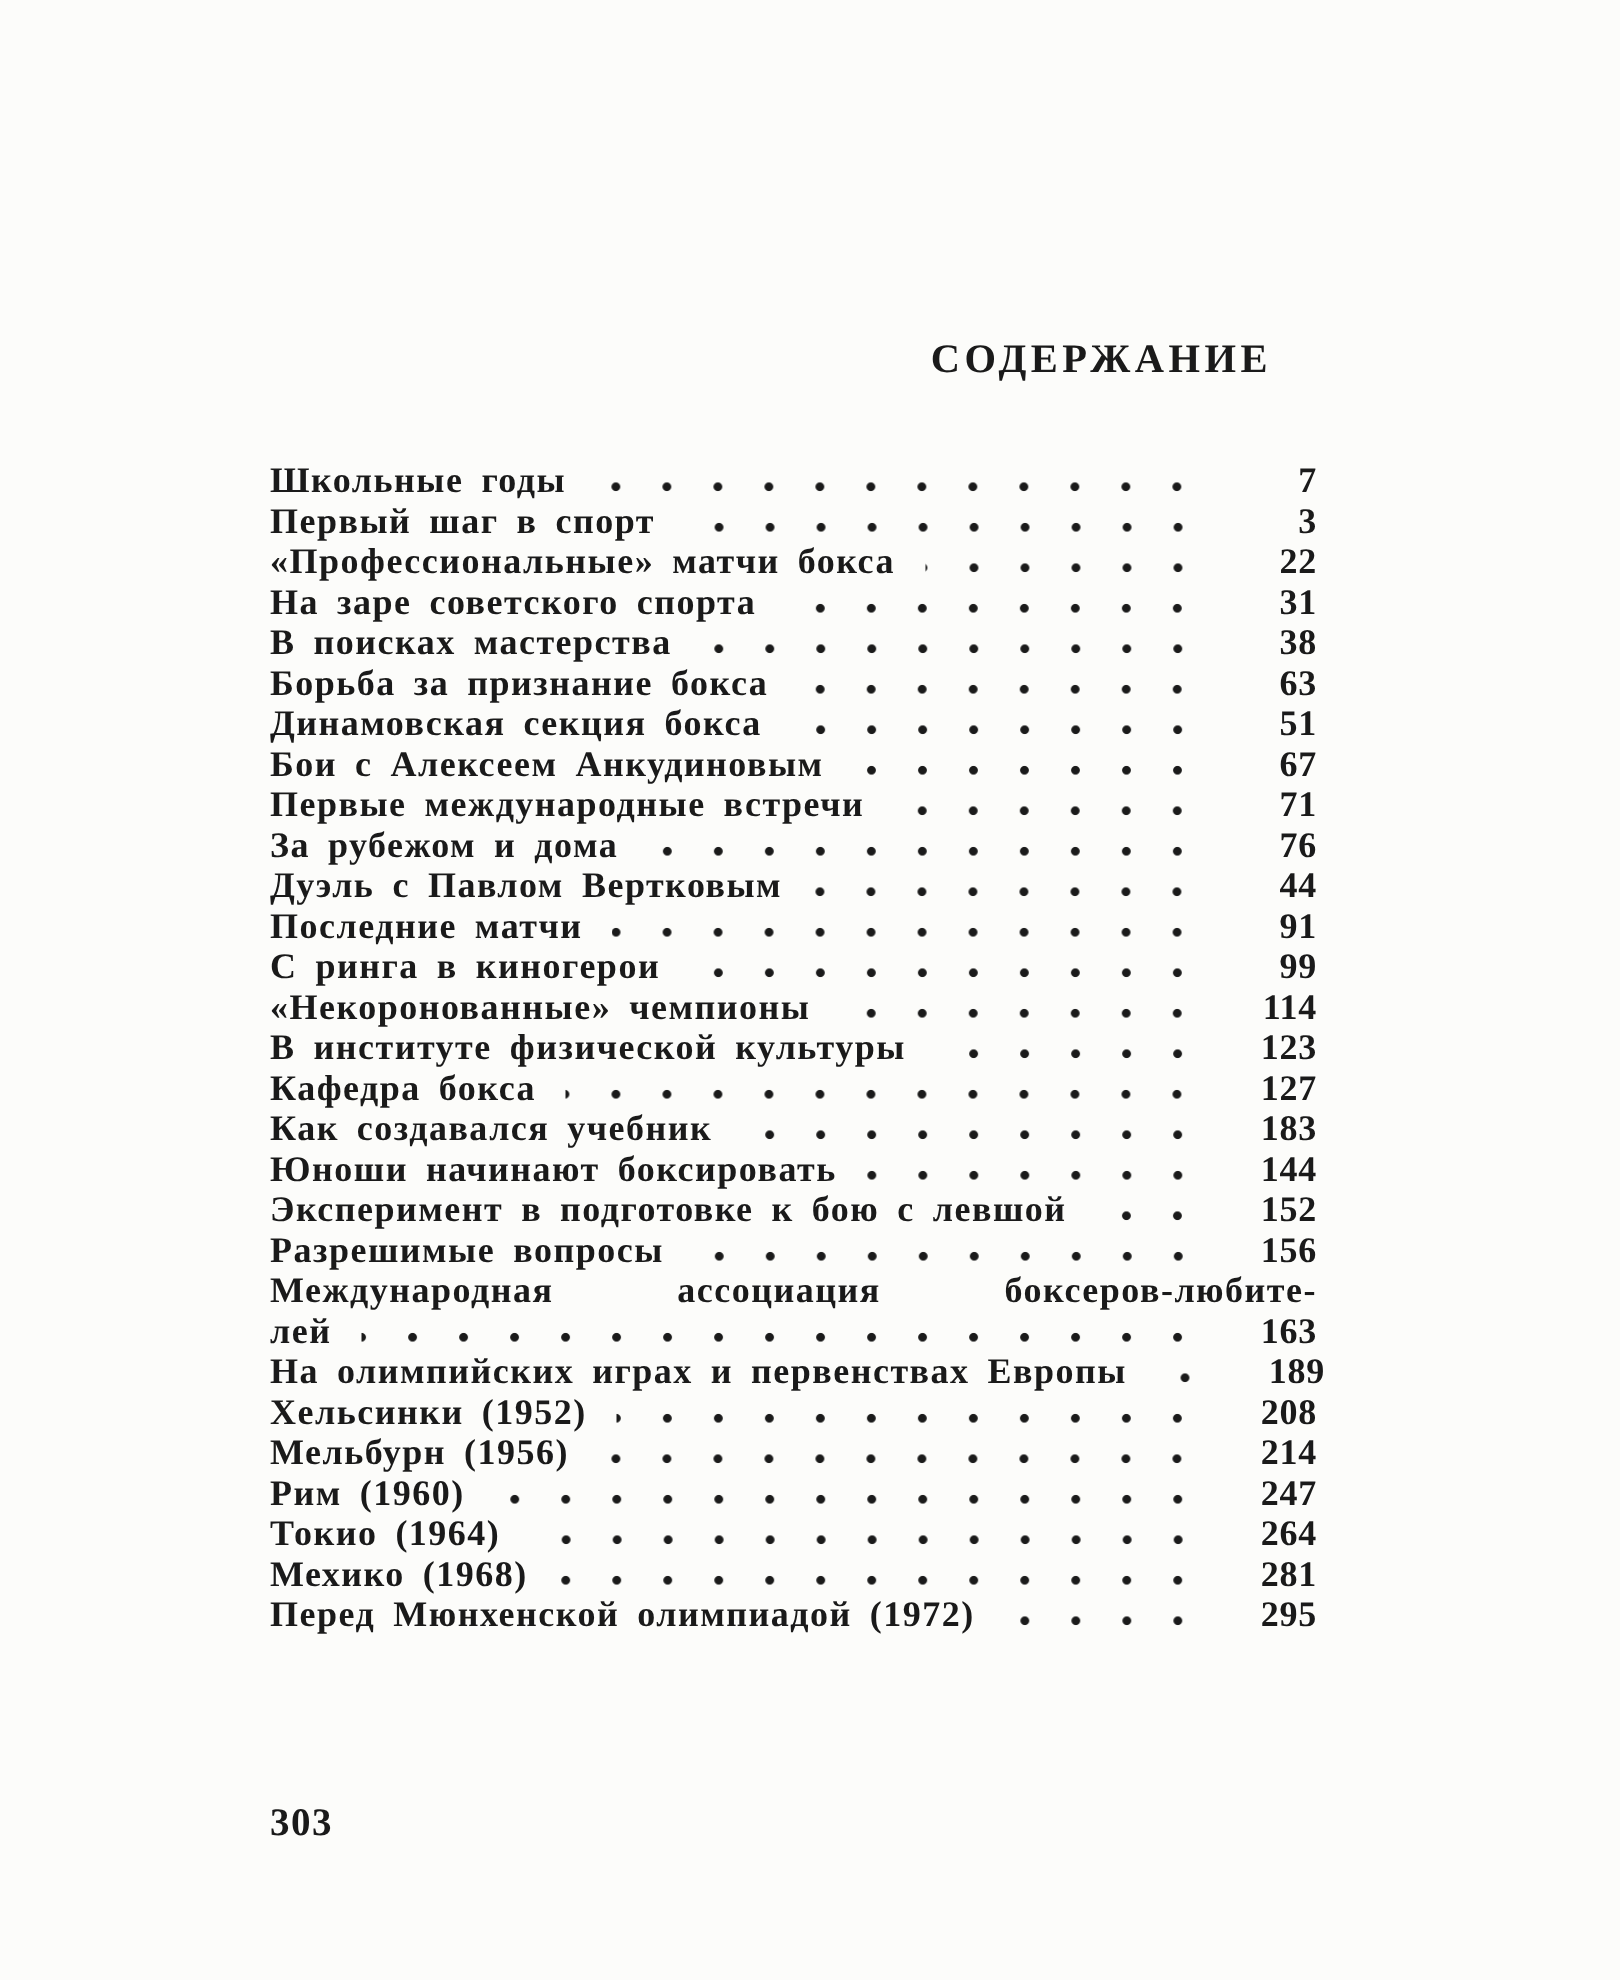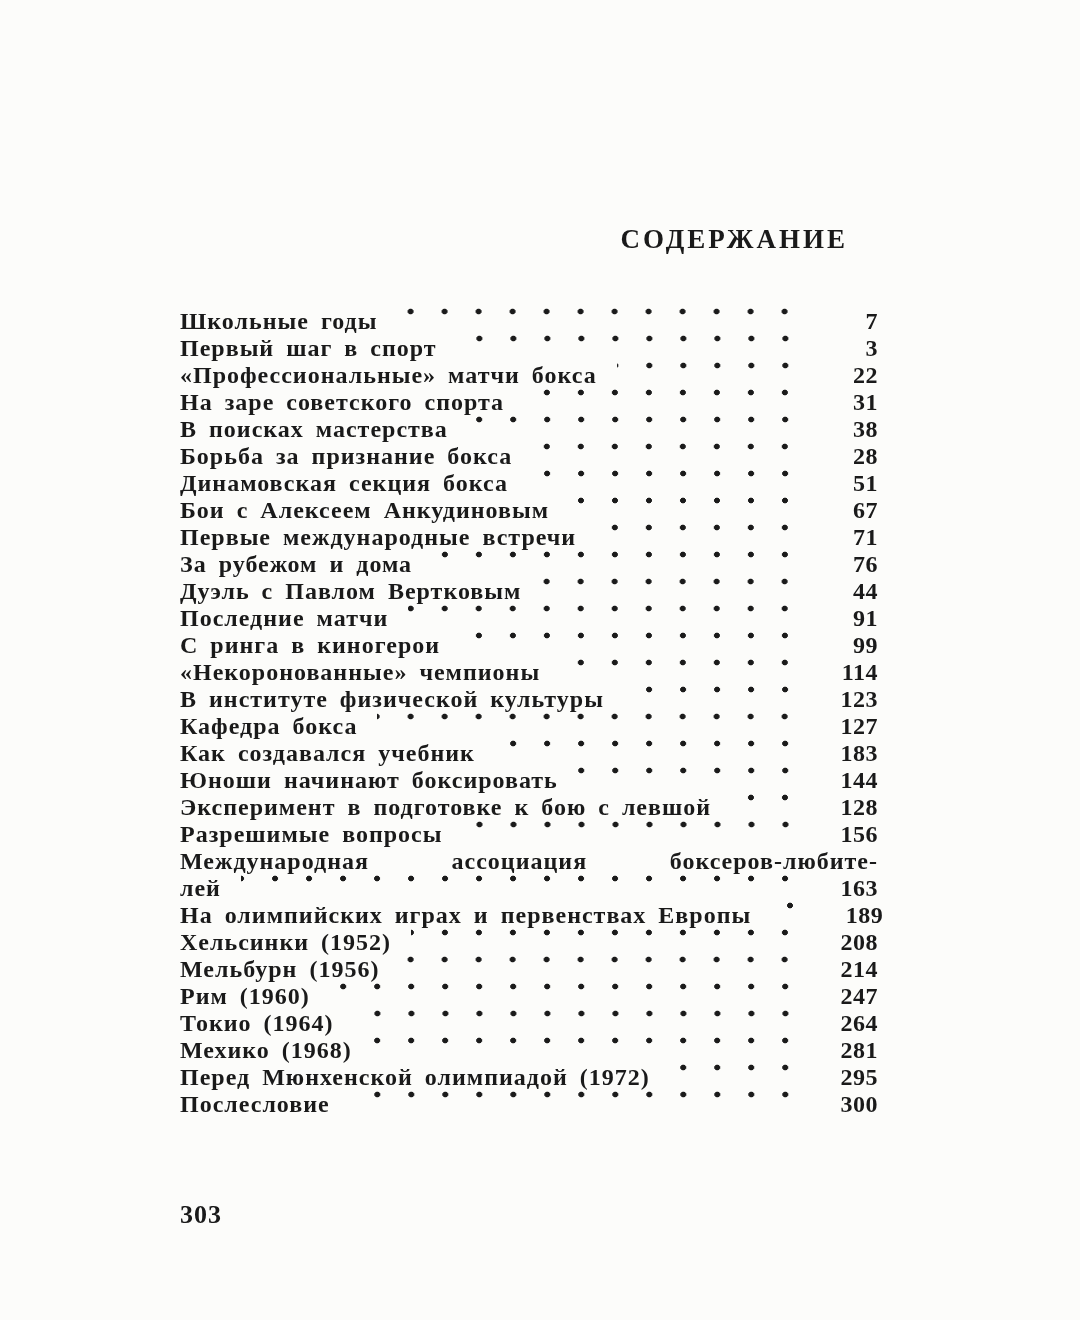--- a/index.html
+++ b/index.html
@@ -38,20 +38,21 @@
   }
   .toc {
     position: absolute;
     top: 308px;
     left: 180px;
     width: 698px;
     font-size: 24px;
   }
   .row {
     display: flex;
+    align-items: flex-end;
     height: 27px;
     line-height: 27px;
   }
   .t {
     flex: 0 1 auto;
     white-space: pre;
     letter-spacing: 1px;
     word-spacing: 5px;
   }
   .leader {
@@ -113,21 +114,21 @@
     <span class="p">31</span>
   </div>
       <div class="row">
     <span class="t">В поисках мастерства</span>
     <span class="leader"></span>
     <span class="p">38</span>
   </div>
       <div class="row">
     <span class="t">Борьба за признание бокса</span>
     <span class="leader"></span>
-    <span class="p">28</span>
+    <span class="p">63</span>
   </div>
       <div class="row">
     <span class="t">Динамовская секция бокса</span>
     <span class="leader"></span>
     <span class="p">51</span>
   </div>
       <div class="row">
     <span class="t">Бои с Алексеем Анкудиновым</span>
     <span class="leader"></span>
     <span class="p">67</span>
@@ -178,21 +179,21 @@
     <span class="p">183</span>
   </div>
       <div class="row">
     <span class="t">Юноши начинают боксировать</span>
     <span class="leader"></span>
     <span class="p">144</span>
   </div>
       <div class="row">
     <span class="t">Эксперимент в подготовке к бою с левшой</span>
     <span class="leader"></span>
-    <span class="p">128</span>
+    <span class="p">152</span>
   </div>
       <div class="row">
     <span class="t">Разрешимые вопросы</span>
     <span class="leader"></span>
     <span class="p">156</span>
   </div>
       <div class="row nopage">
     <span class="t">Международная ассоциация боксеров-любите-</span>
 
   </div>
@@ -229,21 +230,16 @@
       <div class="row">
     <span class="t">Мехико (1968)</span>
     <span class="leader"></span>
     <span class="p">281</span>
   </div>
       <div class="row">
     <span class="t">Перед Мюнхенской олимпиадой (1972)</span>
     <span class="leader"></span>
     <span class="p">295</span>
   </div>
-      <div class="row">
-    <span class="t">Послесловие</span>
-    <span class="leader"></span>
-    <span class="p">300</span>
-  </div>
     </div>
 
   <div class="folio">303</div>
 </div>
 
 </body></html>

